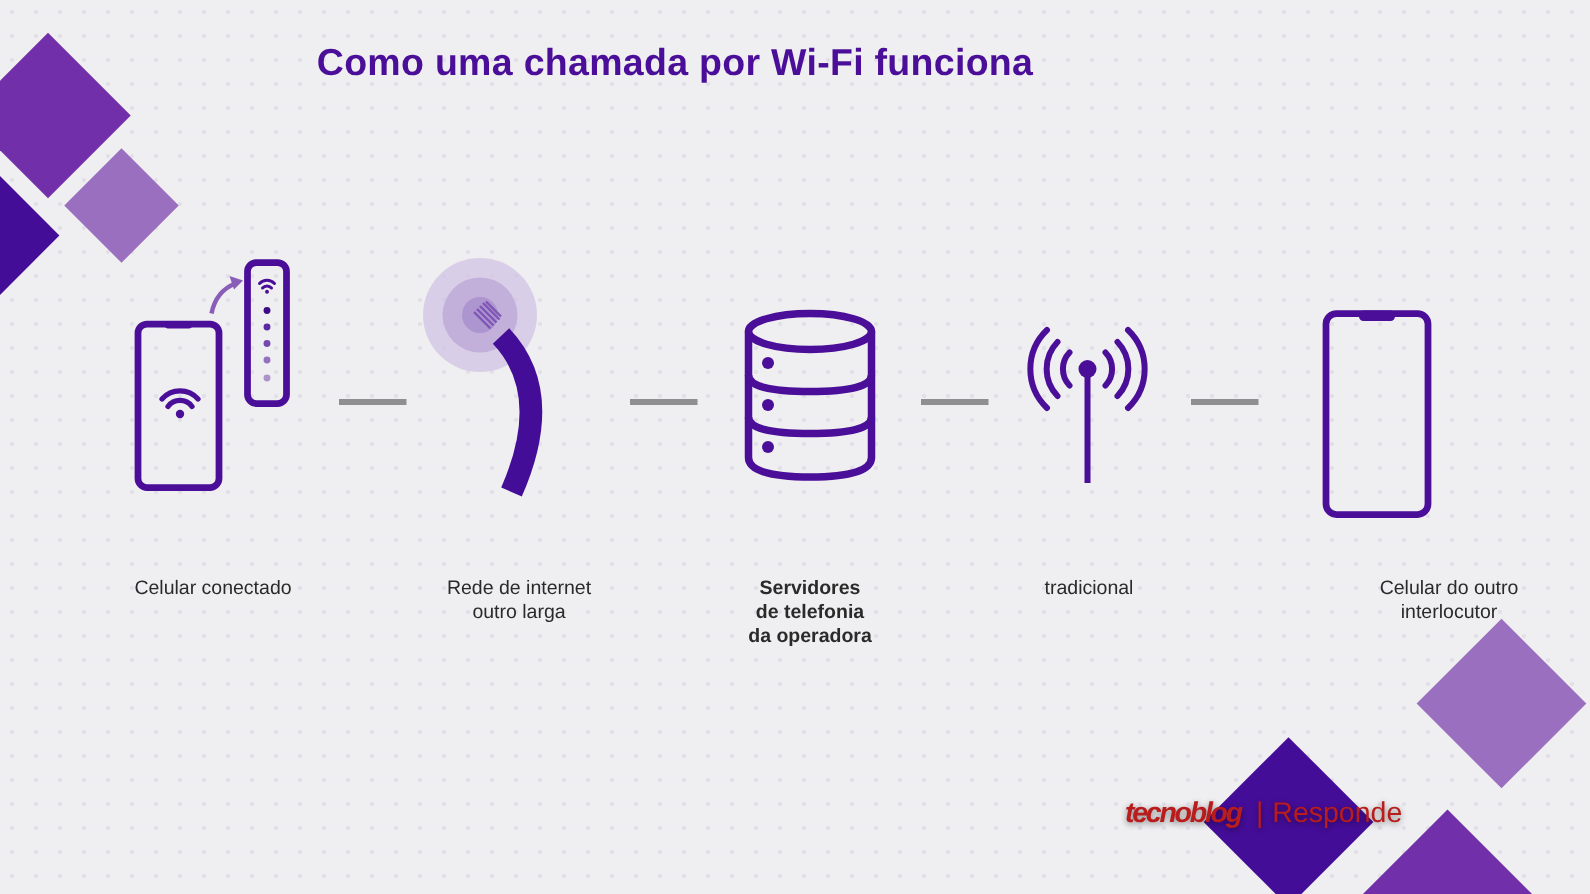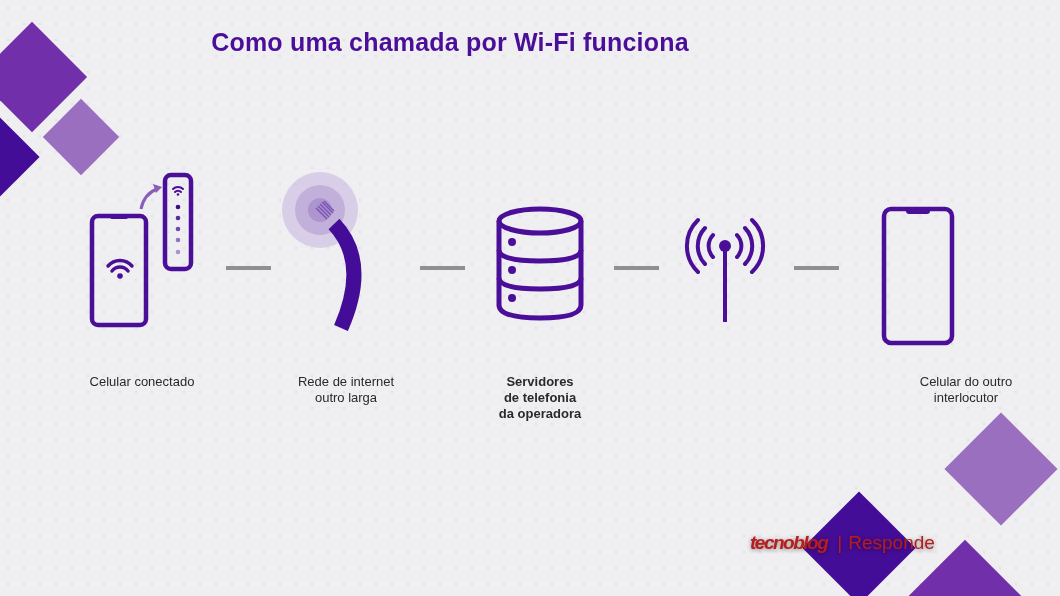--- a/index.html
+++ b/index.html
@@ -13,20 +13,21 @@
     .title {
       position: absolute; left: 0; top: 28px; width: 900px; text-align: center;
       font-family: "Liberation Sans", sans-serif; font-weight: bold; font-size: 25px;
       color: #4a0e99; letter-spacing: 0.2px;
     }
     .diamond { position: absolute; transform: rotate(45deg); }
     .label {
       position: absolute; width: 180px; text-align: center;
       font-size: 13px; line-height: 16px; color: #2a2a2a;
       font-family: "Liberation Sans", sans-serif;
+      margin-top: 10px;
     }
     .connector { position: absolute; height: 4px; width: 45px; background: #8f8f8f; top: 266px; }
     .logo {
       position: absolute; left: 750px; top: 532px; color: #b91c1c;
       font-family: "Liberation Sans", sans-serif; font-size: 19px; white-space: nowrap;
       text-shadow: 0 1px 4px rgba(0,0,0,0.45);
     }
     .logo .brand { font-style: italic; font-weight: bold; letter-spacing: -1.5px; }
     .logo .sep { font-weight: normal; margin: 0 6px 0 10px; }
     .logo .sub { font-weight: normal; }
@@ -125,20 +126,21 @@
       <path d="M737 235 A16 16 0 0 1 737 257"></path>
       <path d="M705 228 A26 26 0 0 0 705 264"></path>
       <path d="M745 228 A26 26 0 0 1 745 264"></path>
       <path d="M698 220 A36 36 0 0 0 698 272"></path>
       <path d="M752 220 A36 36 0 0 1 752 272"></path>
     </g>
     <circle cx="725" cy="246" r="6" fill="#4a0e99"></circle>
     <rect x="723" y="246" width="4" height="76" fill="#4a0e99"></rect>
   </svg>
   <div class="label" style="left:636px; top:374px;">
+    <div>tradicional</div>
   </div>
 </div>
 
 <div class="connector" style="left:794px;"></div>
 
 <div>
   <svg style="left:0;top:0;" width="1" height="1">
     <rect x="884" y="209" width="68" height="134" rx="7" fill="none" stroke="#4a0e99" stroke-width="4.5"></rect>
     <rect x="906" y="207" width="24" height="7" rx="3" fill="#4a0e99"></rect>
   </svg>

